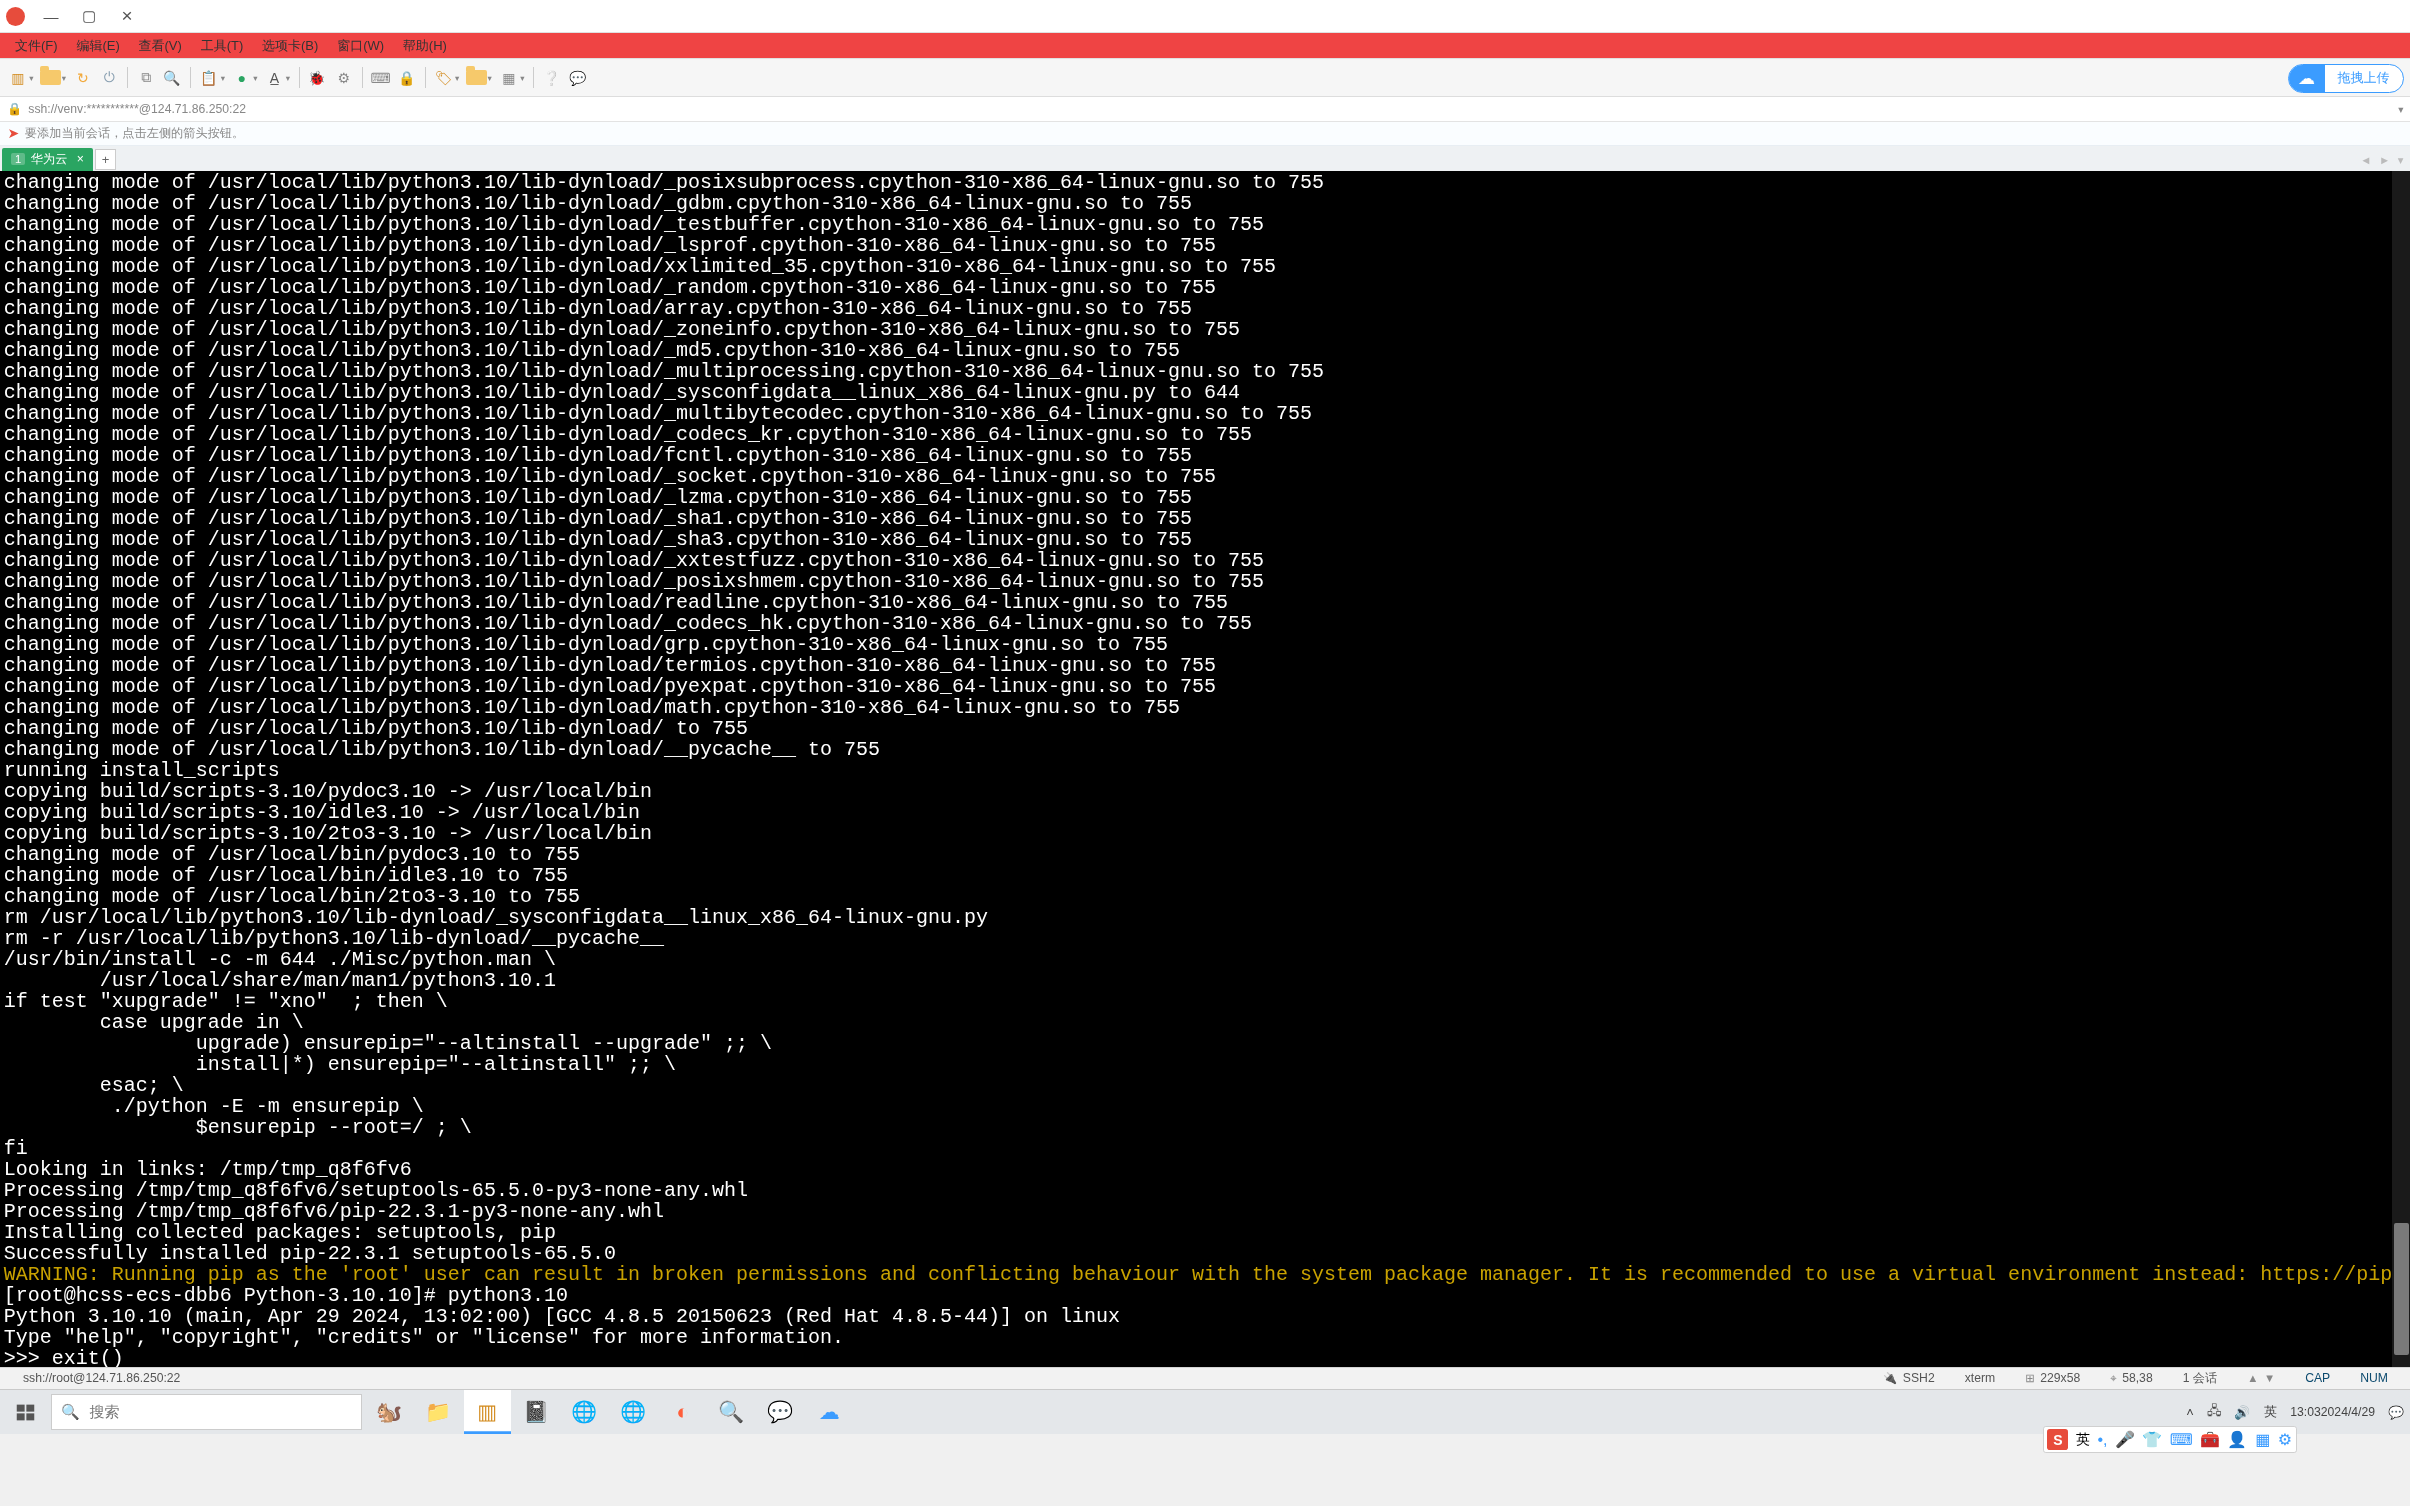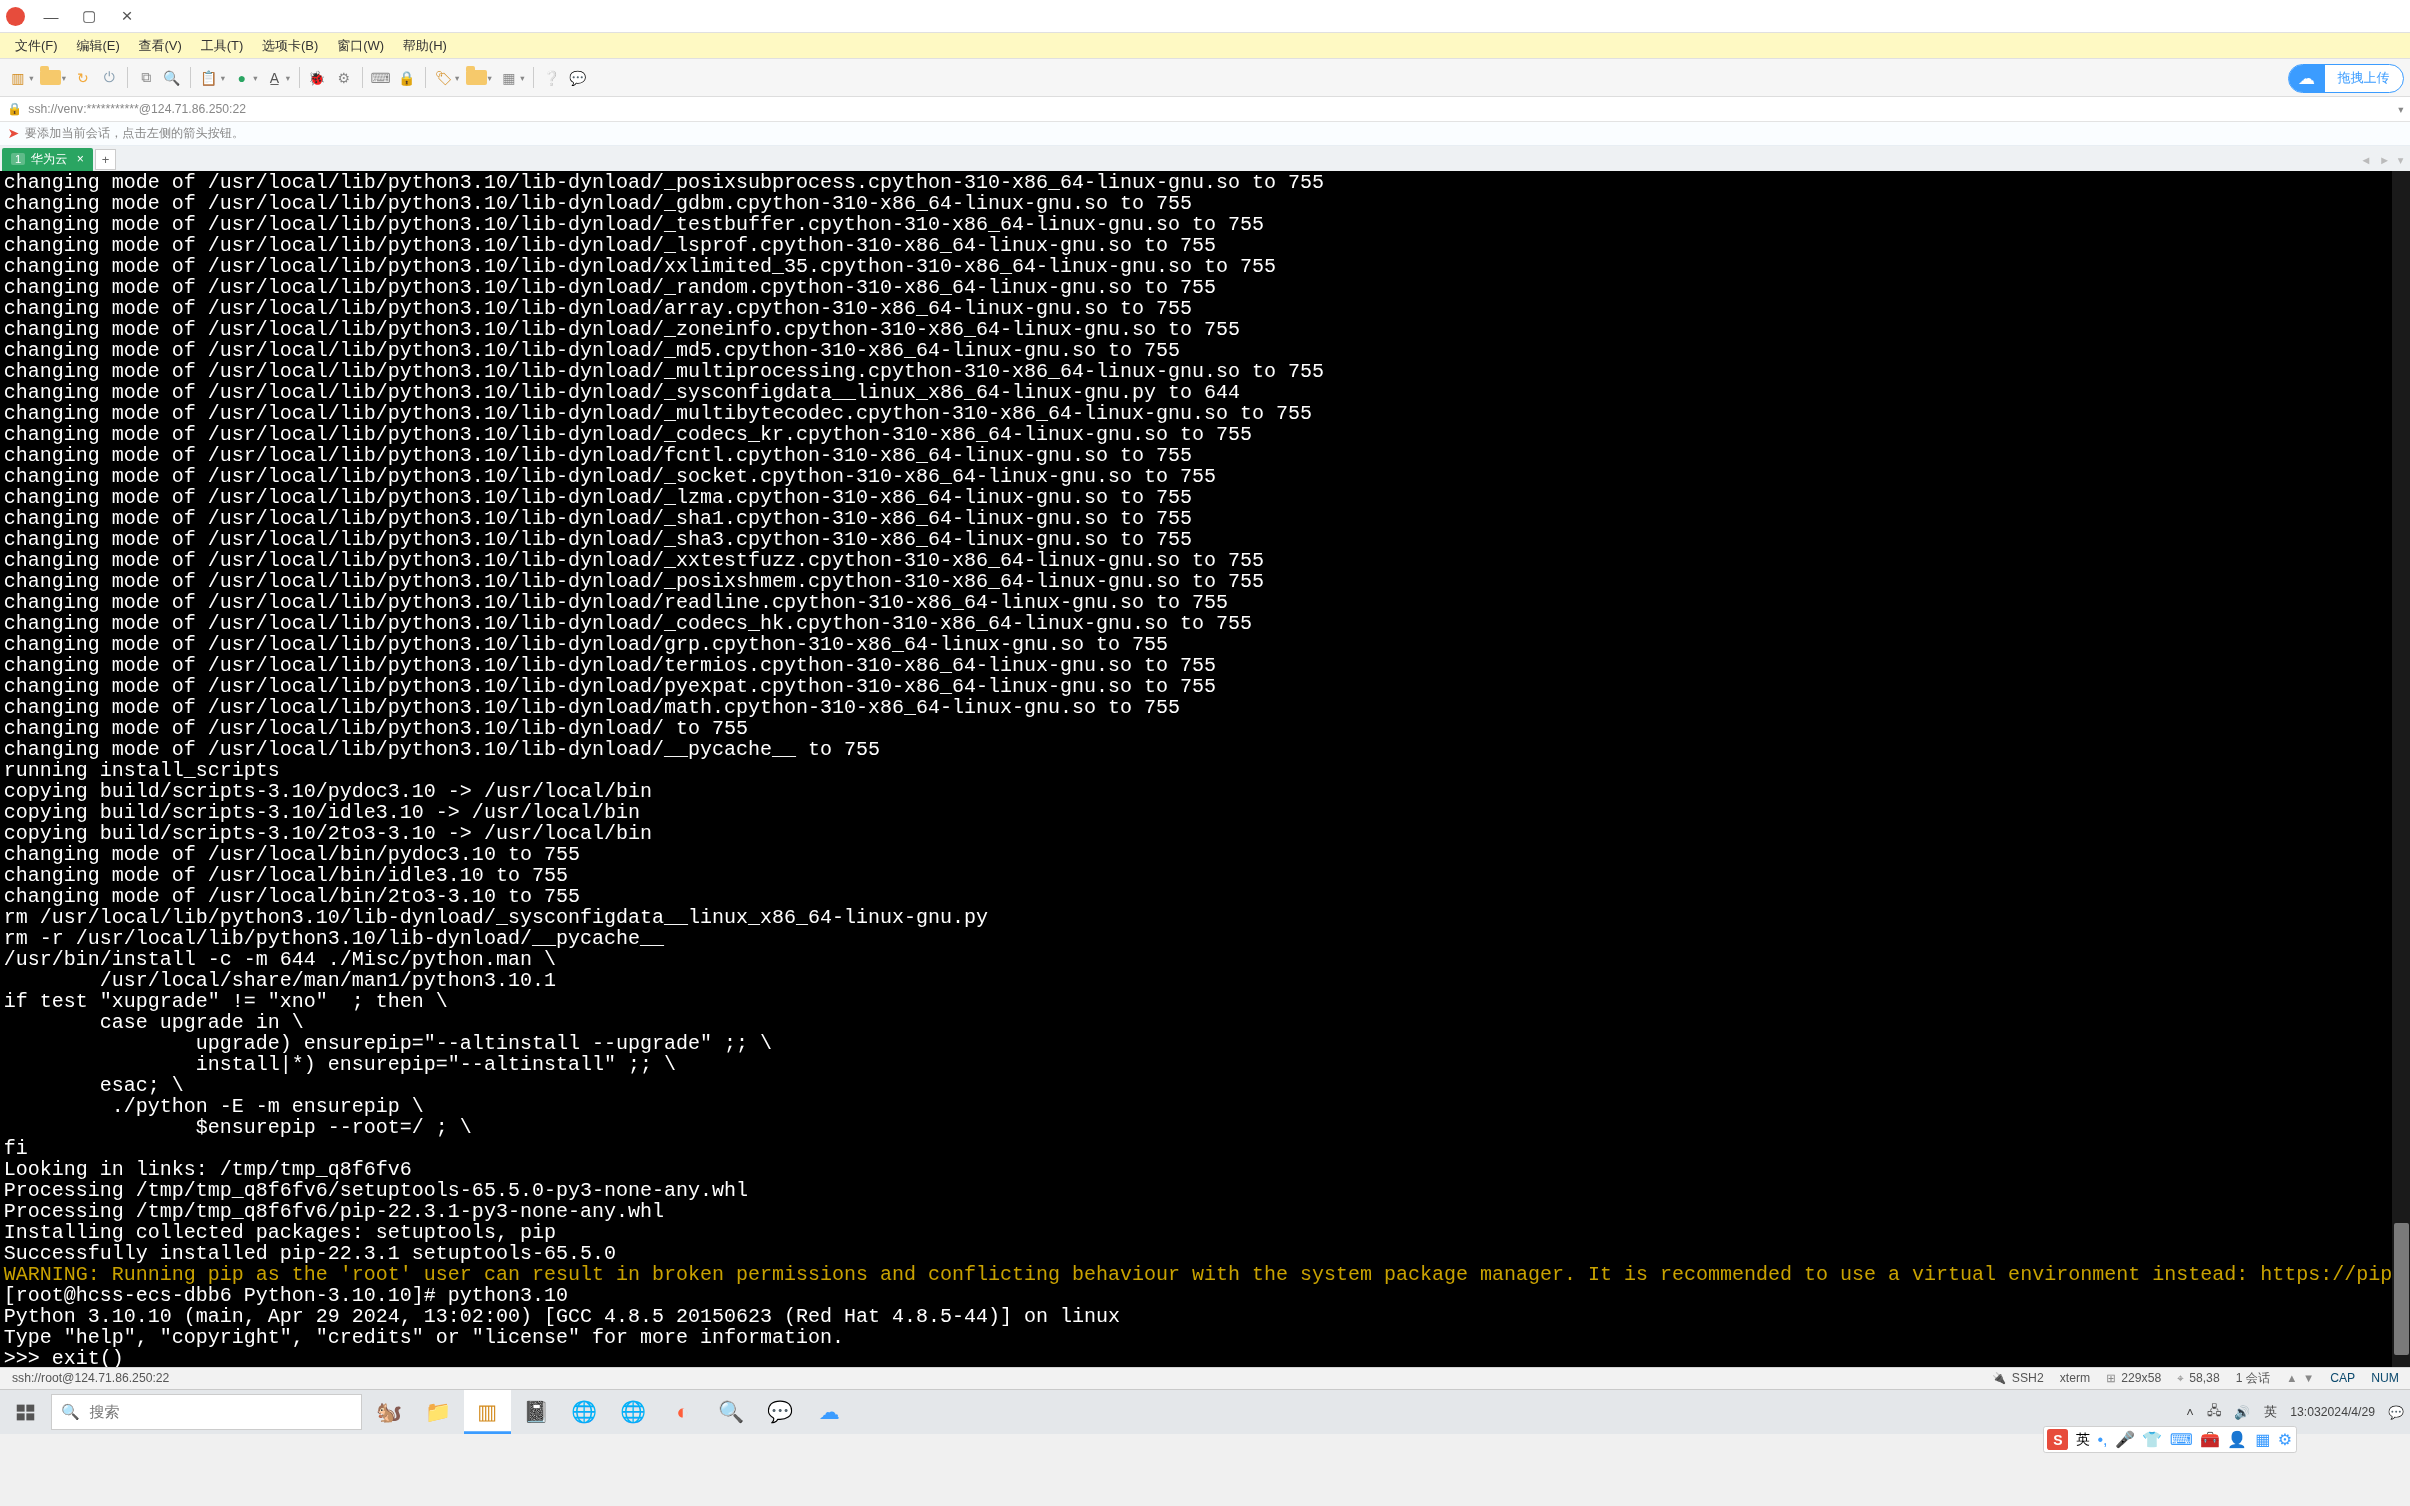--- a/index.html
+++ b/index.html
@@ -6,21 +6,21 @@
 html,body { width:2411px; height:1507px; font-family:"Microsoft YaHei",Arial,sans-serif; background:#f0f0f0; overflow:hidden; }
 
 
 .titlebar { height:33px; background:#fff; display:flex; align-items:center; padding:0 5.6px; border-bottom:0.9px solid #e0e0e0; }
 .titlebar .app-icon { width:19px; height:19px; border-radius:50%; background:#e74c3c; margin-right:7.5px; }
 .titlebar .title { flex:1; font-size:13px; color:#333; }
 .titlebar .ctrl { width:38px; height:33px; display:flex; align-items:center; justify-content:center; color:#555; font-size:15px; }
 .titlebar .ctrl.close{ font-size:19px; }
 
 
-.menubar { height:26px; background:#fef9c3; display:flex; align-items:center; padding:0 5.6px; border-bottom:0.9px solid #e0e0e0; font-size:13px; color:#333; }
+.menubar { height:26px; background:#ef4444; display:flex; align-items:center; padding:0 5.6px; border-bottom:0.9px solid #e0e0e0; font-size:13px; color:#333; }
 .menubar span { padding:2.8px 9.4px; }
 
 
 .toolbar { height:38px; background:#f6f6f6; display:flex; align-items:center; padding:0 5.6px; border-bottom:0.9px solid #ddd; gap:1.9px; position:relative; }
 .tb-btn { width:24.5px; height:24.5px; display:flex; align-items:center; justify-content:center; border-radius:2.8px; font-size:14px; }
 .tb-sep { width:0.9px; height:21px; background:#ccc; margin:0 3.8px; }
 .dd { font-size:8.5px; color:#888; margin-left:-2.8px; margin-right:2.8px; }
 .upload-btn { position:absolute; right:7.5px; top:4.7px; height:29px; background:#fff; border:0.9px solid #3b9cff; border-radius:15px; display:flex; align-items:center; font-size:13px; color:#3b9cff; overflow:hidden; }
 .upload-btn .cloud { width:36px; height:100%; background:#3b9cff; color:#fff; display:flex; align-items:center; justify-content:center; font-size:17px; }
 .upload-btn .txt { padding:0 13px; }
@@ -46,21 +46,21 @@
 
 .terminal { background:#000; color:#fff; font-family:"Consolas","Courier New",monospace; font-size:20px; line-height:21px; padding:1.9px 3.8px; white-space:pre; overflow:hidden; }
 .terminal .warn { color:#c9a200; }
 .terminal .cursor { display:inline-block; width:10.4px; height:17px; background:#fff; vertical-align:-1.9px; }
 .term-scroll { position:absolute; right:0; width:19px; background:#1a1a1a; }
 .term-scroll .thumb{ position:absolute; left:1.9px; right:1.9px; background:#7a7a7a; border-radius:1.9px;}
 .term-wrap { position:relative; }
 .terminal-hold { height:1196px; }
 
 
-.statusbar { height:22.6px; background:#f2f2f2; border-top:0.9px solid #d5d5d5; display:flex; align-items:center; font-size:12.2px; color:#555; padding:0 12px; gap:16px; }
+.statusbar { height:22.6px; background:#f2f2f2; border-top:0.9px solid #d5d5d5; display:flex; align-items:center; font-size:12.2px; color:#555; padding:0 23px; gap:30px; }
 .statusbar .left { flex:1; }
 .statusbar .cell { display:flex; align-items:center; gap:5.6px; }
 .statusbar .ic { color:#888; font-size:11.3px; }
 .statusbar .dim { color:#0c4a6e; }
 
 
 .taskbar { height:45px; background:#e4e7ea; display:flex; align-items:center; border-top:0.9px solid #c9c9c9; }
 .taskbar .start { width:51px; height:100%; display:flex; align-items:center; justify-content:center; }
 .taskbar .start svg { width:21px; height:21px; }
 .taskbar .search { flex:0 0 311px; height:36px; background:#fff; border:0.9px solid #ccc; display:flex; align-items:center; padding:0 9.4px; color:#777; font-size:15px; }

